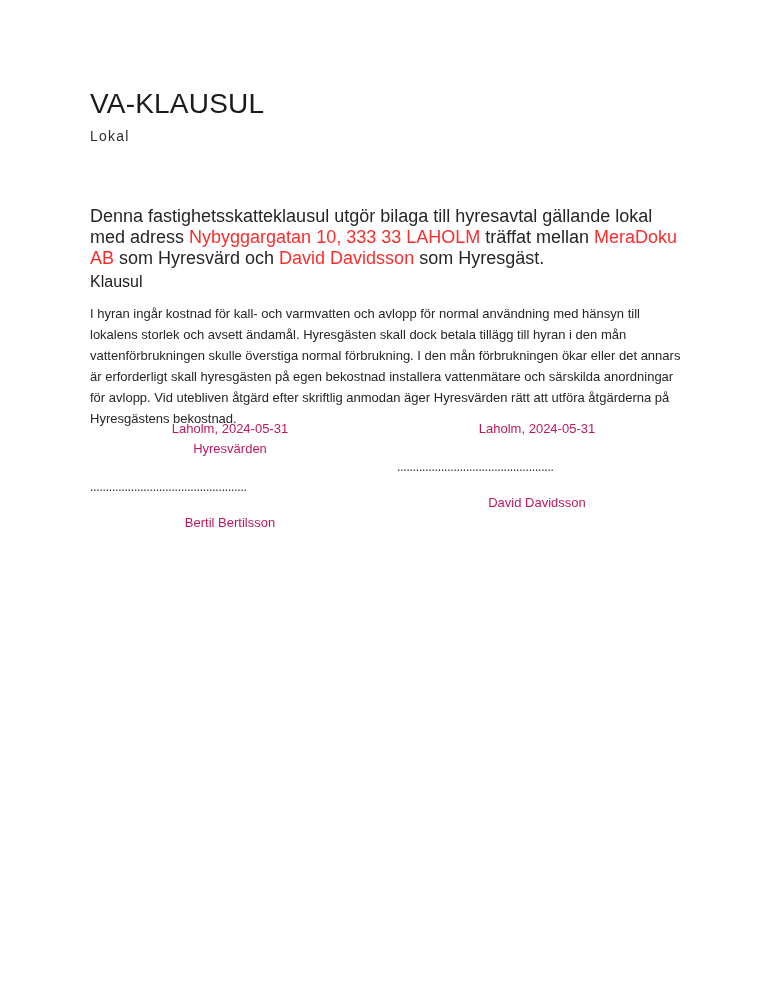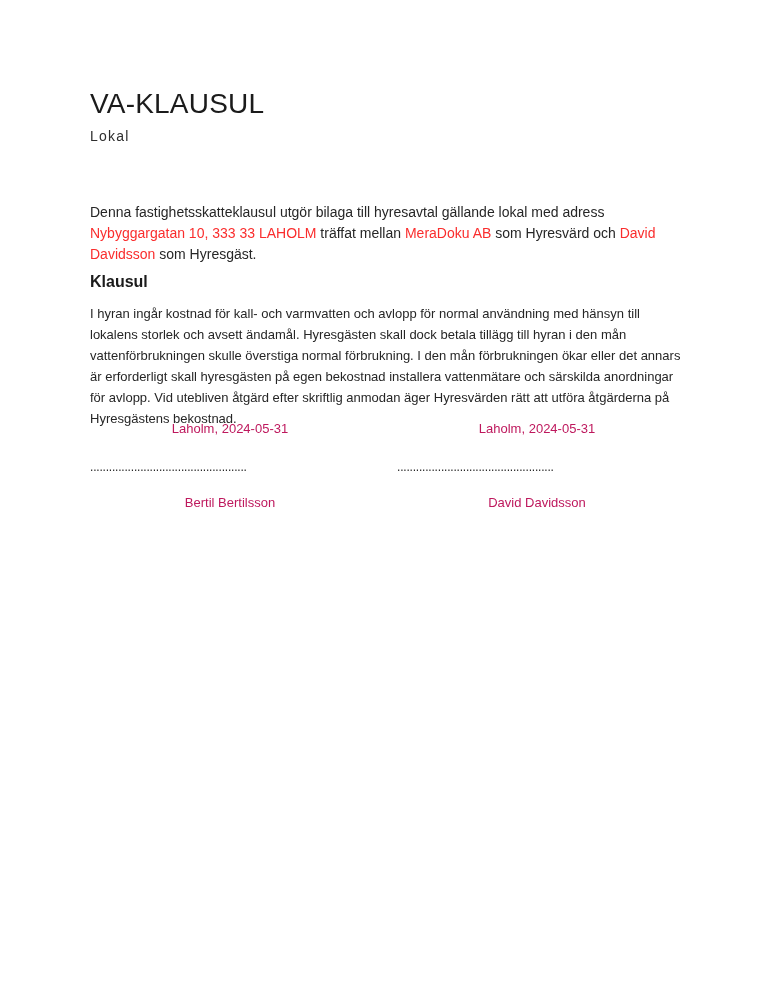--- a/index.html
+++ b/index.html
@@ -32,30 +32,30 @@
     top: 128px;
     font-size: 14px;
     letter-spacing: 1.2px;
     color: #2e2e2e;
   }
   .intro {
     position: absolute;
     left: 90px;
     top: 188px;
     width: 596px;
-    font-size: 14px;
+    font-size: 18px;
     line-height: 21px;
     color: #262626;
   }
   .clause-heading {
     position: absolute;
     left: 90px;
     top: 273px;
     font-size: 16px;
-    font-weight: 700;
+    font-weight: 400;
     color: #1b1b1b;
   }
   .clause-body {
     position: absolute;
     left: 90px;
     top: 290px;
     width: 596px;
     font-size: 13px;
     line-height: 21px;
     color: #262626;
@@ -116,20 +116,21 @@
   <div class="doc-subtitle">Lokal</div>
 
   <p class="intro"><span>Denna fastighetsskatteklausul utgör bilaga till hyresavtal gällande lokal med adress </span><span class="red">Nybyggargatan 10, 333 33 LAHOLM</span><span> träffat mellan </span><span class="red">MeraDoku AB</span><span> som Hyresvärd och </span><span class="red">David Davidsson</span><span> som Hyresgäst.</span></p>
 
   <div class="clause-heading">Klausul</div>
 
   <p class="clause-body">I hyran ingår kostnad för kall- och varmvatten och avlopp för normal användning med hänsyn till lokalens storlek och avsett ändamål. Hyresgästen skall dock betala tillägg till hyran i den mån vattenförbrukningen skulle överstiga normal förbrukning. I den mån förbrukningen ökar eller det annars är erforderligt skall hyresgästen på egen bekostnad installera vattenmätare och särskilda anordningar för avlopp. Vid utebliven åtgärd efter skriftlig anmodan äger Hyresvärden rätt att utföra åtgärderna på Hyresgästens bekostnad.</p>
 
   <div class="sig-col left">
     <div class="sig-place-date">Laholm, 2024-05-31</div>
+    <div class="sig-role">Hyresvärden</div>
     <div class="sig-dots">..................................................</div>
     <div class="sig-name">Bertil Bertilsson</div>
   </div>
 
   <div class="sig-col right">
     <div class="sig-place-date">Laholm, 2024-05-31</div>
     <div class="sig-dots">..................................................</div>
     <div class="sig-name">David Davidsson</div>
   </div>
 

